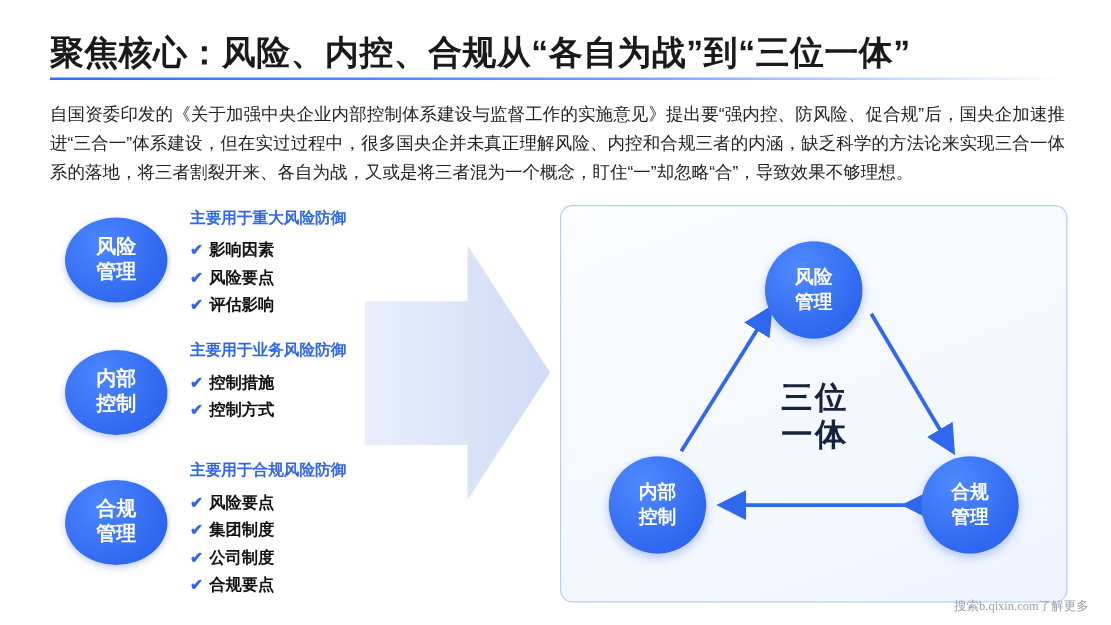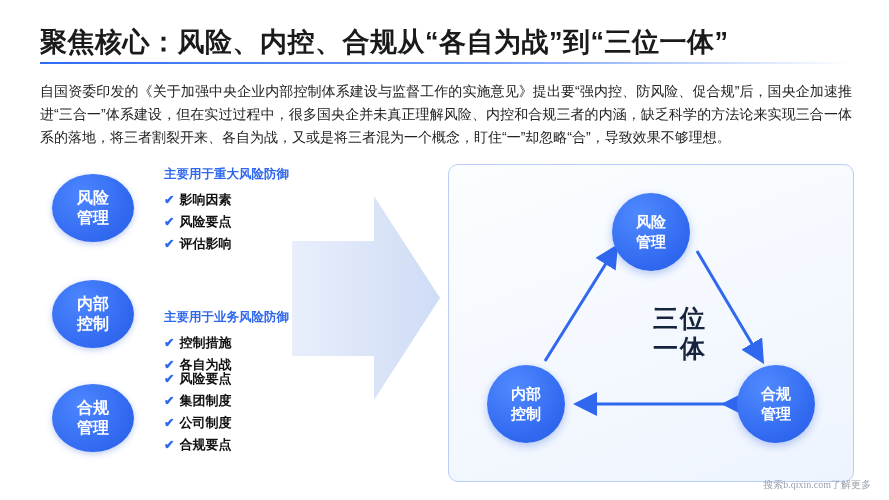--- a/index.html
+++ b/index.html
@@ -74,24 +74,24 @@
     line-height: 20px;
     box-shadow: 0 2px 6px rgba(40,90,220,0.30);
   }
   .pill span { display: block; }
   .pill-1 { left: 16px; top: 12px; }
   .pill-2 { left: 16px; top: 118px; }
   .pill-3 { left: 16px; top: 222px; }
 
   .group {
     position: absolute;
-    left: 128px;
+    left: 116px;
   }
   .group-1 { top: 4px; }
-  .group-2 { top: 110px; margin-top: 37px; }
+  .group-2 { top: 110px; }
   .group-3 { top: 206px; }
 
   .group-head {
     font-size: 12.5px;
     font-weight: bold;
     color: #2f68ef;
     margin-bottom: 6px;
     white-space: nowrap;
   }
   .bullet {
@@ -143,21 +143,21 @@
     box-shadow: 0 3px 8px rgba(40,90,220,0.32);
   }
   .node-top { left: 163px; top: 28px; }
   .node-left { left: 38px; top: 200px; }
   .node-right { left: 288px; top: 200px; }
   .center-label {
     position: absolute;
     left: 148px;
     top: 138px;
     width: 110px;
-    text-align: right;
+    text-align: center;
     font-size: 25px;
     font-weight: bold;
     color: #16233c;
     line-height: 30px;
     letter-spacing: 2px;
   }
   .tri-svg {
     position: absolute;
     left: 0;
     top: 0;
@@ -203,24 +203,25 @@
     <div class="group group-1">
       <div class="group-head">主要用于重大风险防御</div>
       <div class="bullet"><span class="check">✔</span><span>影响因素</span></div>
       <div class="bullet"><span class="check">✔</span><span>风险要点</span></div>
       <div class="bullet"><span class="check">✔</span><span>评估影响</span></div>
     </div>
 
     <div class="group group-2">
       <div class="group-head">主要用于业务风险防御</div>
       <div class="bullet"><span class="check">✔</span><span>控制措施</span></div>
-      <div class="bullet"><span class="check">✔</span><span>各自为战</span></div>
+      <div class="bullet"><span class="check">✔</span><span>控制方式</span></div>
     </div>
 
     <div class="group group-3">
+      <div class="group-head">主要用于合规风险防御</div>
       <div class="bullet"><span class="check">✔</span><span>风险要点</span></div>
       <div class="bullet"><span class="check">✔</span><span>集团制度</span></div>
       <div class="bullet"><span class="check">✔</span><span>公司制度</span></div>
       <div class="bullet"><span class="check">✔</span><span>合规要点</span></div>
     </div>
   </div>
 
   <svg class="big-arrow" viewBox="0 0 150 230">
     <defs>
       <linearGradient id="arrGrad" x1="0" y1="0" x2="1" y2="0">

